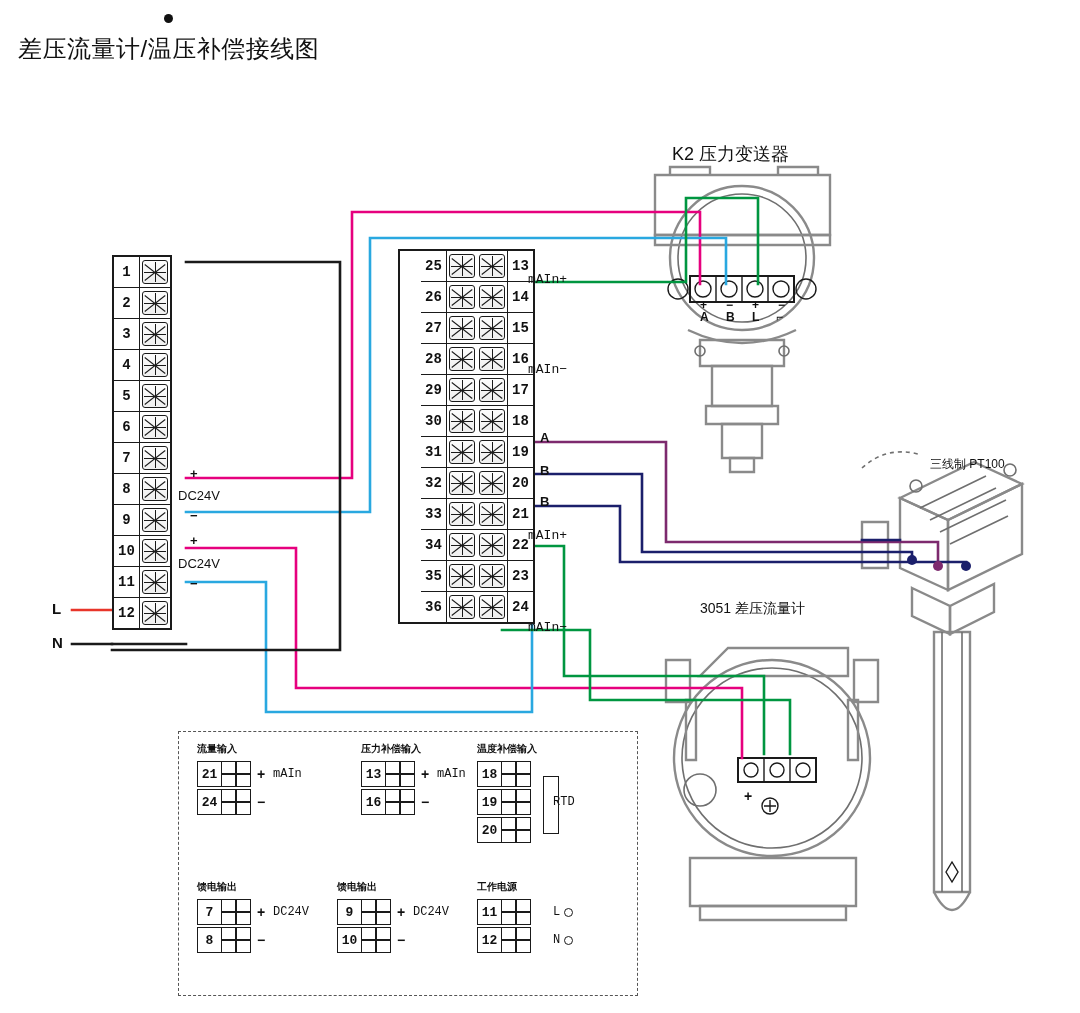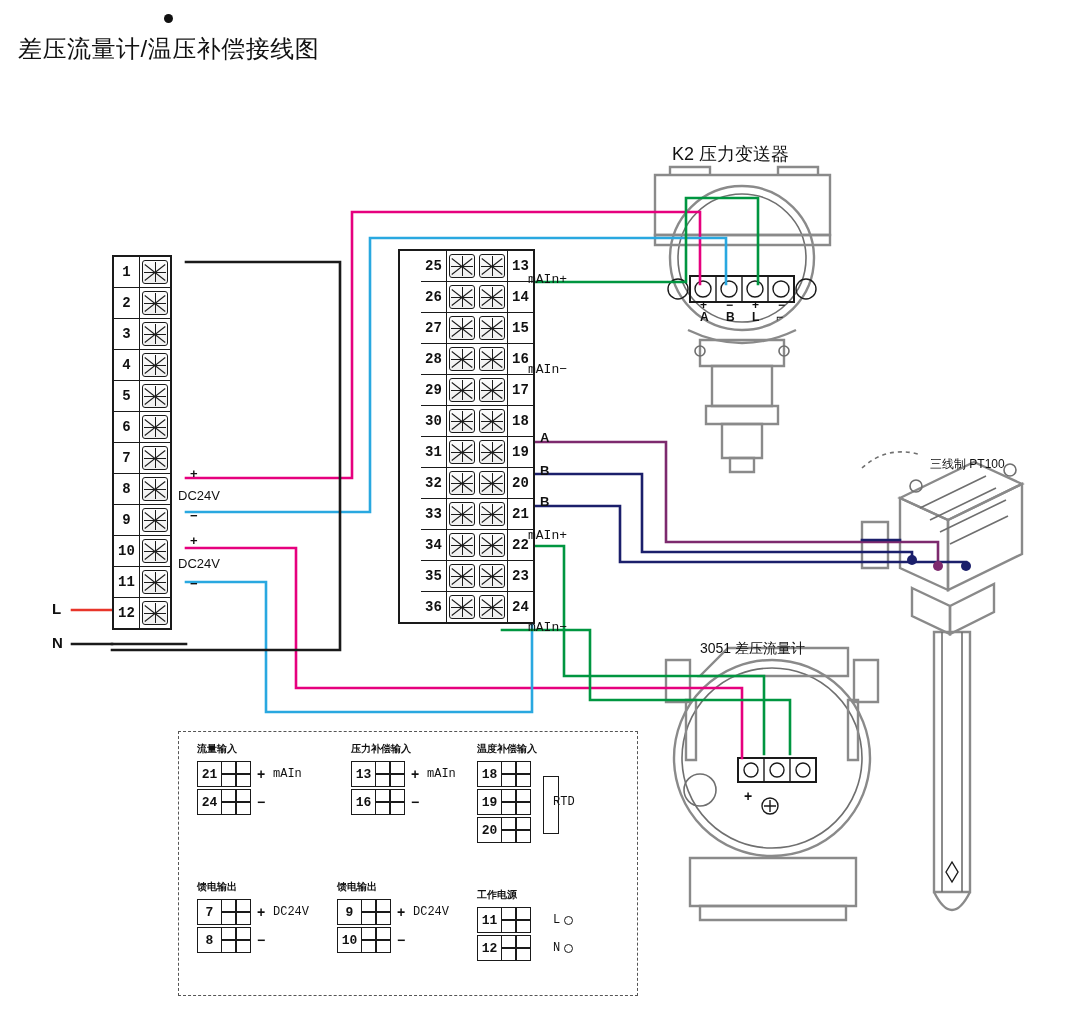--- a/index.html
+++ b/index.html
@@ -208,21 +208,21 @@
     </g>
 
     <g>
       <circle cx="912" cy="560" r="5" fill="#1b1f6b"></circle>
       <circle cx="938" cy="566" r="5" fill="#7d2a6e"></circle>
       <circle cx="966" cy="566" r="5" fill="#1b1f6b"></circle>
     </g>
   </svg>
 
   <div class="lbl" style="left:672px;top:142px;font-size:18px;">K2  压力变送器</div>
-  <div class="lbl" style="left:700px;top:640px;font-size:14px;">3051  差压流量计</div>
+  <div class="lbl" style="left:700px;top:600px;font-size:14px;">3051  差压流量计</div>
   <div class="lbl" style="left:930px;top:456px;font-size:12px;">三线制 PT100</div>
 
   <div class="tblock" id="leftBlock" style="left:112px;top:255px;">
       <div class="trow">
         <span class="tnum">1</span>
         <span class="screw">
           <span class="d1"></span>
           <span class="d2"></span>
         </span>
       </div>
@@ -514,21 +514,21 @@
           <span class="legsign">+</span>
           <span class="legtag">mAIn</span>
         </div>
         <div class="legrow">
           <span class="legnum">24</span>
           <span class="legscrew"></span>
           <span class="legsign">−</span>
           <span class="legtag"></span>
         </div>
       </div>
-      <div class="legcell" style="left:148px;top:10px;padding-left:24px;">
+      <div class="legcell" style="left:158px;top:10px;padding-left:24px;">
         <div class="legtitle">压力补偿输入</div>
         <div class="legrow">
           <span class="legnum">13</span>
           <span class="legscrew"></span>
           <span class="legsign">+</span>
           <span class="legtag">mAIn</span>
         </div>
         <div class="legrow">
           <span class="legnum">16</span>
           <span class="legscrew"></span>
@@ -581,21 +581,21 @@
           <span class="legsign">+</span>
           <span class="legtag">DC24V</span>
         </div>
         <div class="legrow">
           <span class="legnum">10</span>
           <span class="legscrew"></span>
           <span class="legsign">−</span>
           <span class="legtag"></span>
         </div>
       </div>
-      <div class="legcell" style="left:298px;top:156px;">
+      <div class="legcell" style="left:298px;top:148px;">
         <div class="legtitle">工作电源</div>
         <div class="legrow">
           <span class="legnum">11</span>
           <span class="legscrew"></span>
           <span class="legsign"></span>
           <span class="legtag">L</span>
           <span class="legdot"></span>
         </div>
         <div class="legrow">
           <span class="legnum">12</span>

